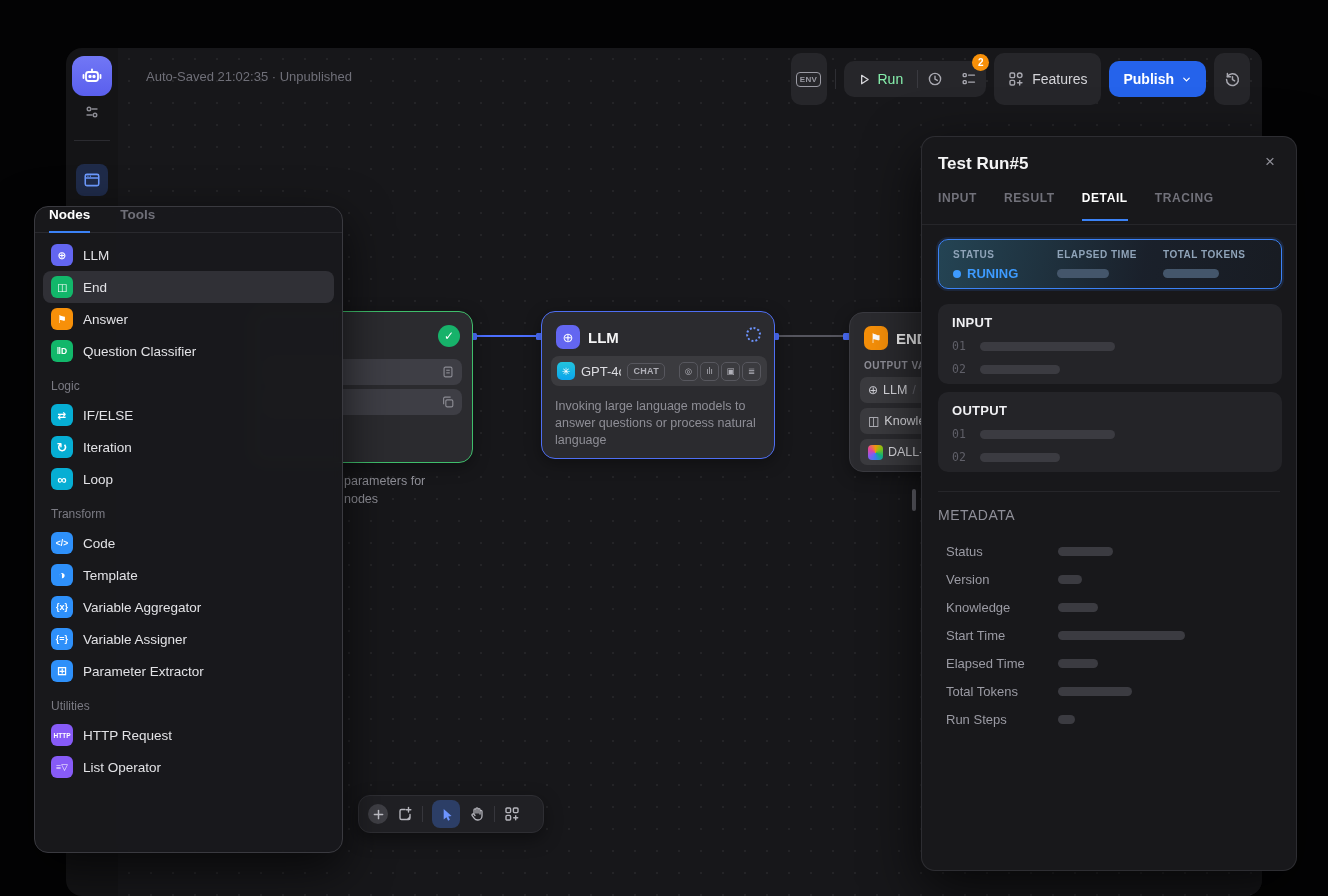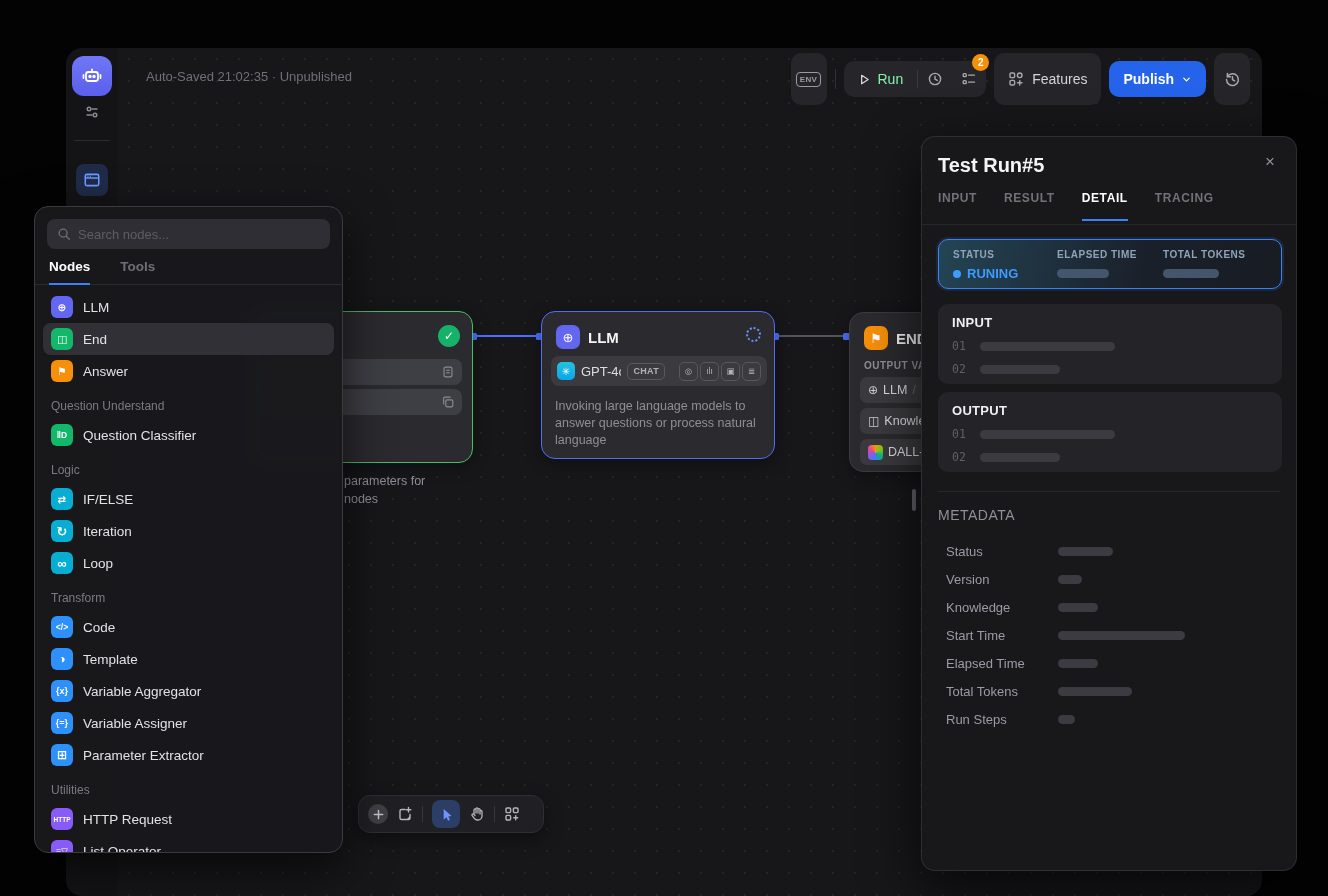--- a/index.html
+++ b/index.html
@@ -126,21 +126,21 @@
   .np-item.active { background:#303036; }
   .np-icon { width:22px; height:22px; border-radius:6px; color:#fff; font-size:10.5px; font-weight:700;
     display:flex; align-items:center; justify-content:center; flex:none; overflow:hidden; }
   .np-label { font-size:13.5px; color:#e2e2e6; }
   .np-section { padding:12px 8px 6px; font-size:12px; color:#7a7a83; }
 
   
   .run-panel { position:absolute; left:921px; top:136px; width:376px; height:735px; z-index:20;
     background:#18181b; border:1px solid rgba(63,63,70,.55); border-radius:14px;
     box-shadow:0 18px 56px rgba(0,0,0,.7); }
-  .rp-title { position:absolute; left:16px; top:17px; font-size:20px; font-weight:700; color:#f4f4f5; }
+  .rp-title { position:absolute; left:16px; top:17px; font-size:17px; font-weight:700; color:#f4f4f5; }
   .rp-close { position:absolute; right:14px; top:13px; width:24px; height:24px; color:#8f8f98; font-size:17px;
     display:flex; align-items:center; justify-content:center; }
   .rp-tabs { position:absolute; left:16px; right:16px; top:54px; display:flex; gap:27px; }
   .rp-tab { font-size:12px; font-weight:700; letter-spacing:.6px; color:#71717a; padding-bottom:14px; }
   .rp-tab.active { color:#fff; border-bottom:2px solid #3b82f6; }
   .rp-tabline { position:absolute; left:0; right:0; top:87px; height:1px; background:#26262a; }
 
   .status-card { position:absolute; left:16px; top:102px; width:344px; height:50px; border-radius:10px;
     border:1.5px solid #3b82f6; box-shadow:0 0 0 2px rgba(59,130,246,.14);
     background:linear-gradient(100deg, rgba(49,116,146,.48), rgba(30,48,72,.35) 60%, rgba(24,36,52,.3));
@@ -366,46 +366,38 @@
           <line x1="11.7" y1="9.8" x2="11.7" y2="13.8"></line>
             <line x1="9.7" y1="11.8" x2="13.7" y2="11.8"></line>
         </svg>
       </div>
     </div>
   </div>
 
   <div class="resize-handle"></div>
 
   <div class="node-panel">
-    <div class="search-box">
-      <svg width="14" height="14" viewBox="0 0 16 16" fill="none" stroke="#6f6f78" stroke-width="1.5" stroke-linecap="round">
-        <circle cx="7" cy="7" r="4.5"></circle>
-          <line x1="10.6" y1="10.6" x2="14" y2="14"></line>
-      </svg>
-      <input type="text" placeholder="Search nodes..." style="">
-    </div>
     <div class="np-tabs">
       <div class="np-tab active">Nodes</div>
       <div class="np-tab">Tools</div>
     </div>
     <div class="np-list">
       <div class="np-item">
         <span class="np-icon ic-indigo">⊕</span>
         <span class="np-label">LLM</span>
       </div>
       <div class="np-item active">
         <span class="np-icon ic-green">◫</span>
         <span class="np-label">End</span>
       </div>
       <div class="np-item">
         <span class="np-icon ic-orange">⚑</span>
         <span class="np-label">Answer</span>
       </div>
 
-      <div class="np-section">Question Understand</div>
       <div class="np-item">
         <span class="np-icon ic-green" style="font-size:8.5px;">‖D</span>
         <span class="np-label">Question Classifier</span>
       </div>
 
       <div class="np-section">Logic</div>
       <div class="np-item">
         <span class="np-icon ic-cyan">⇄</span>
         <span class="np-label">IF/ELSE</span>
       </div>

